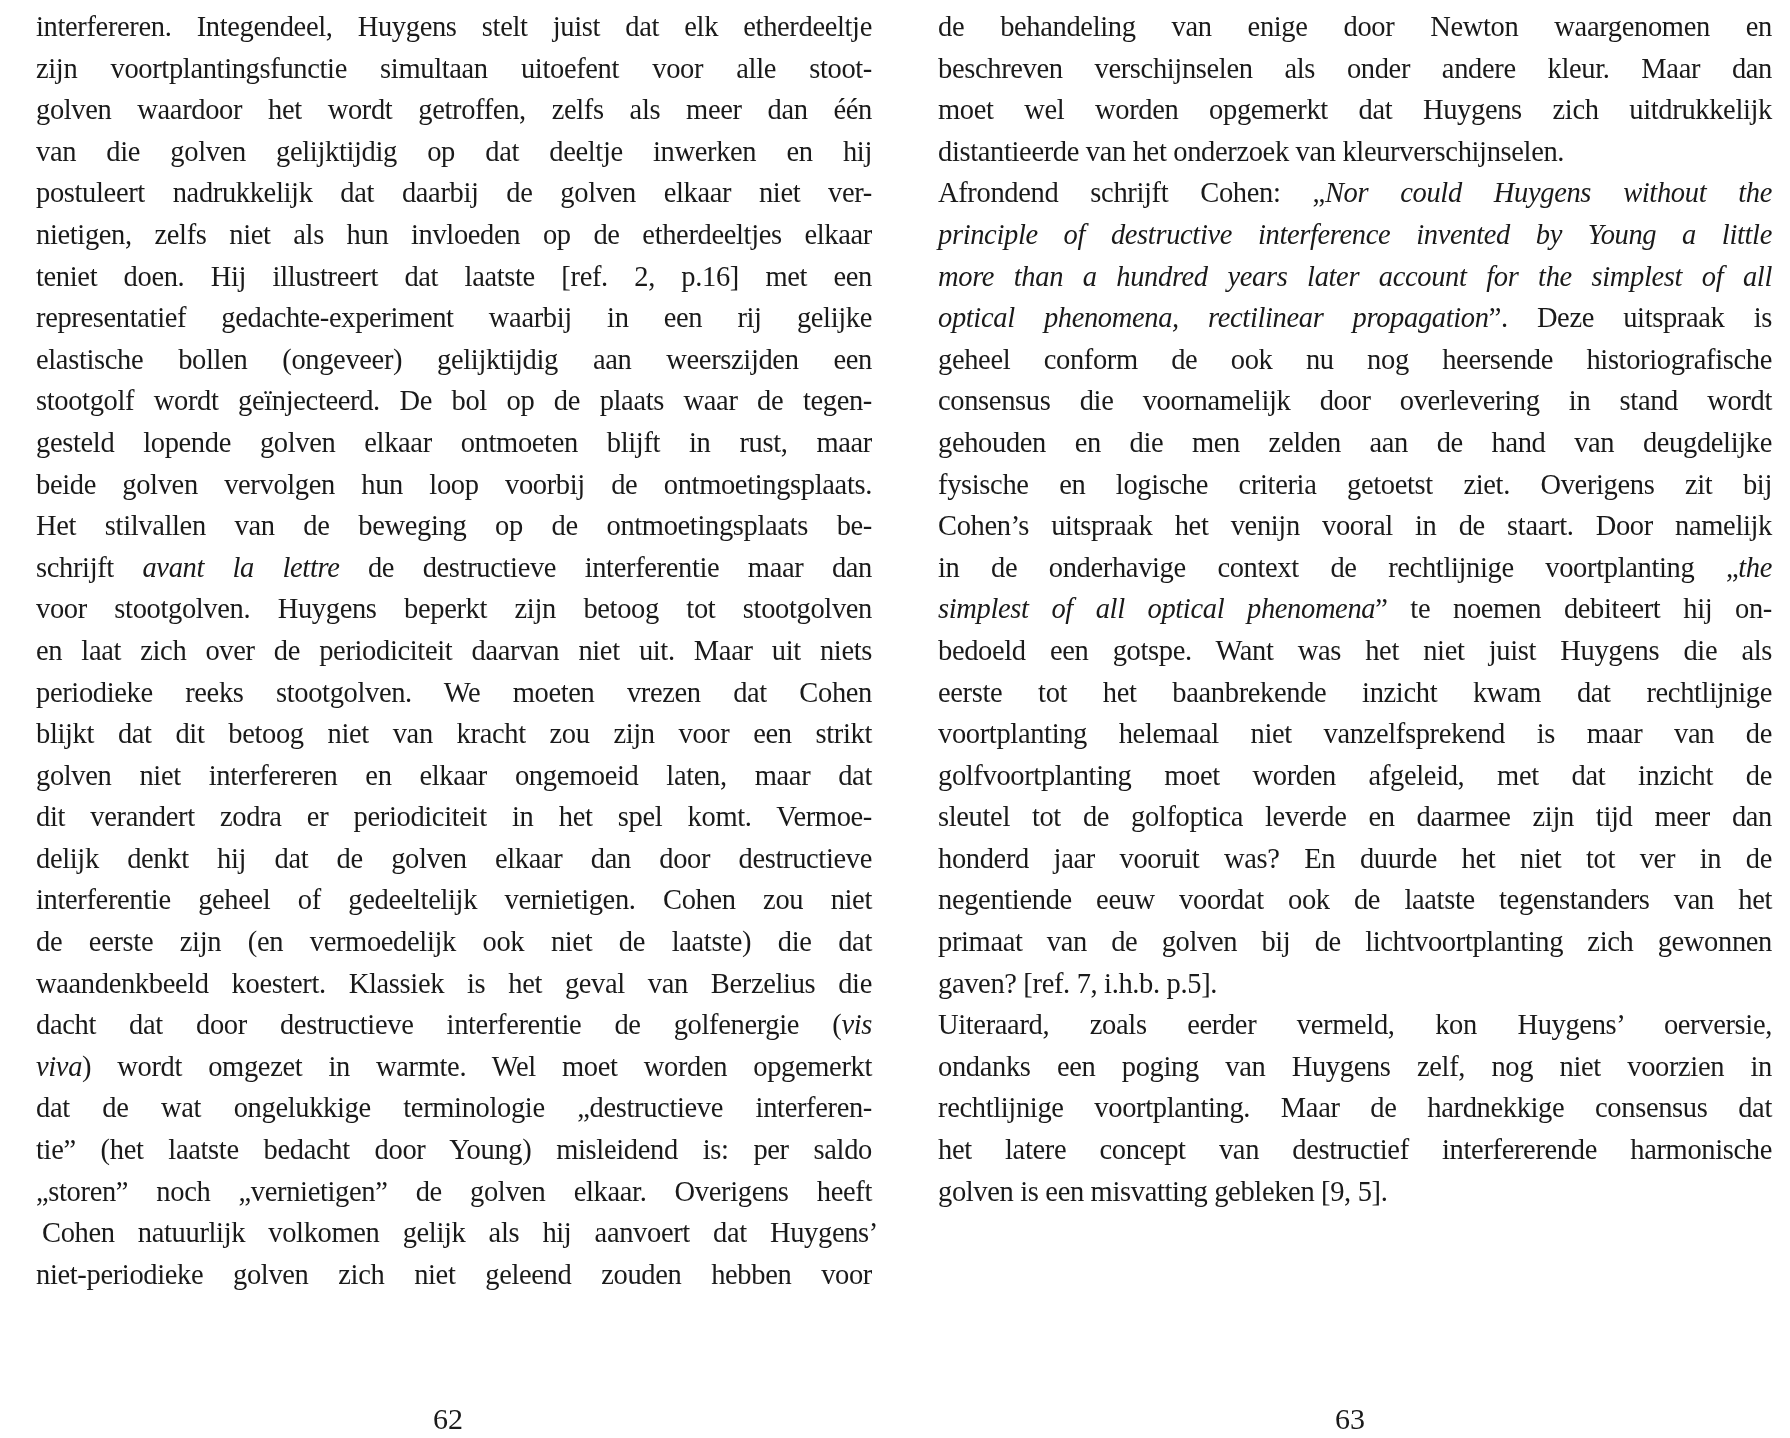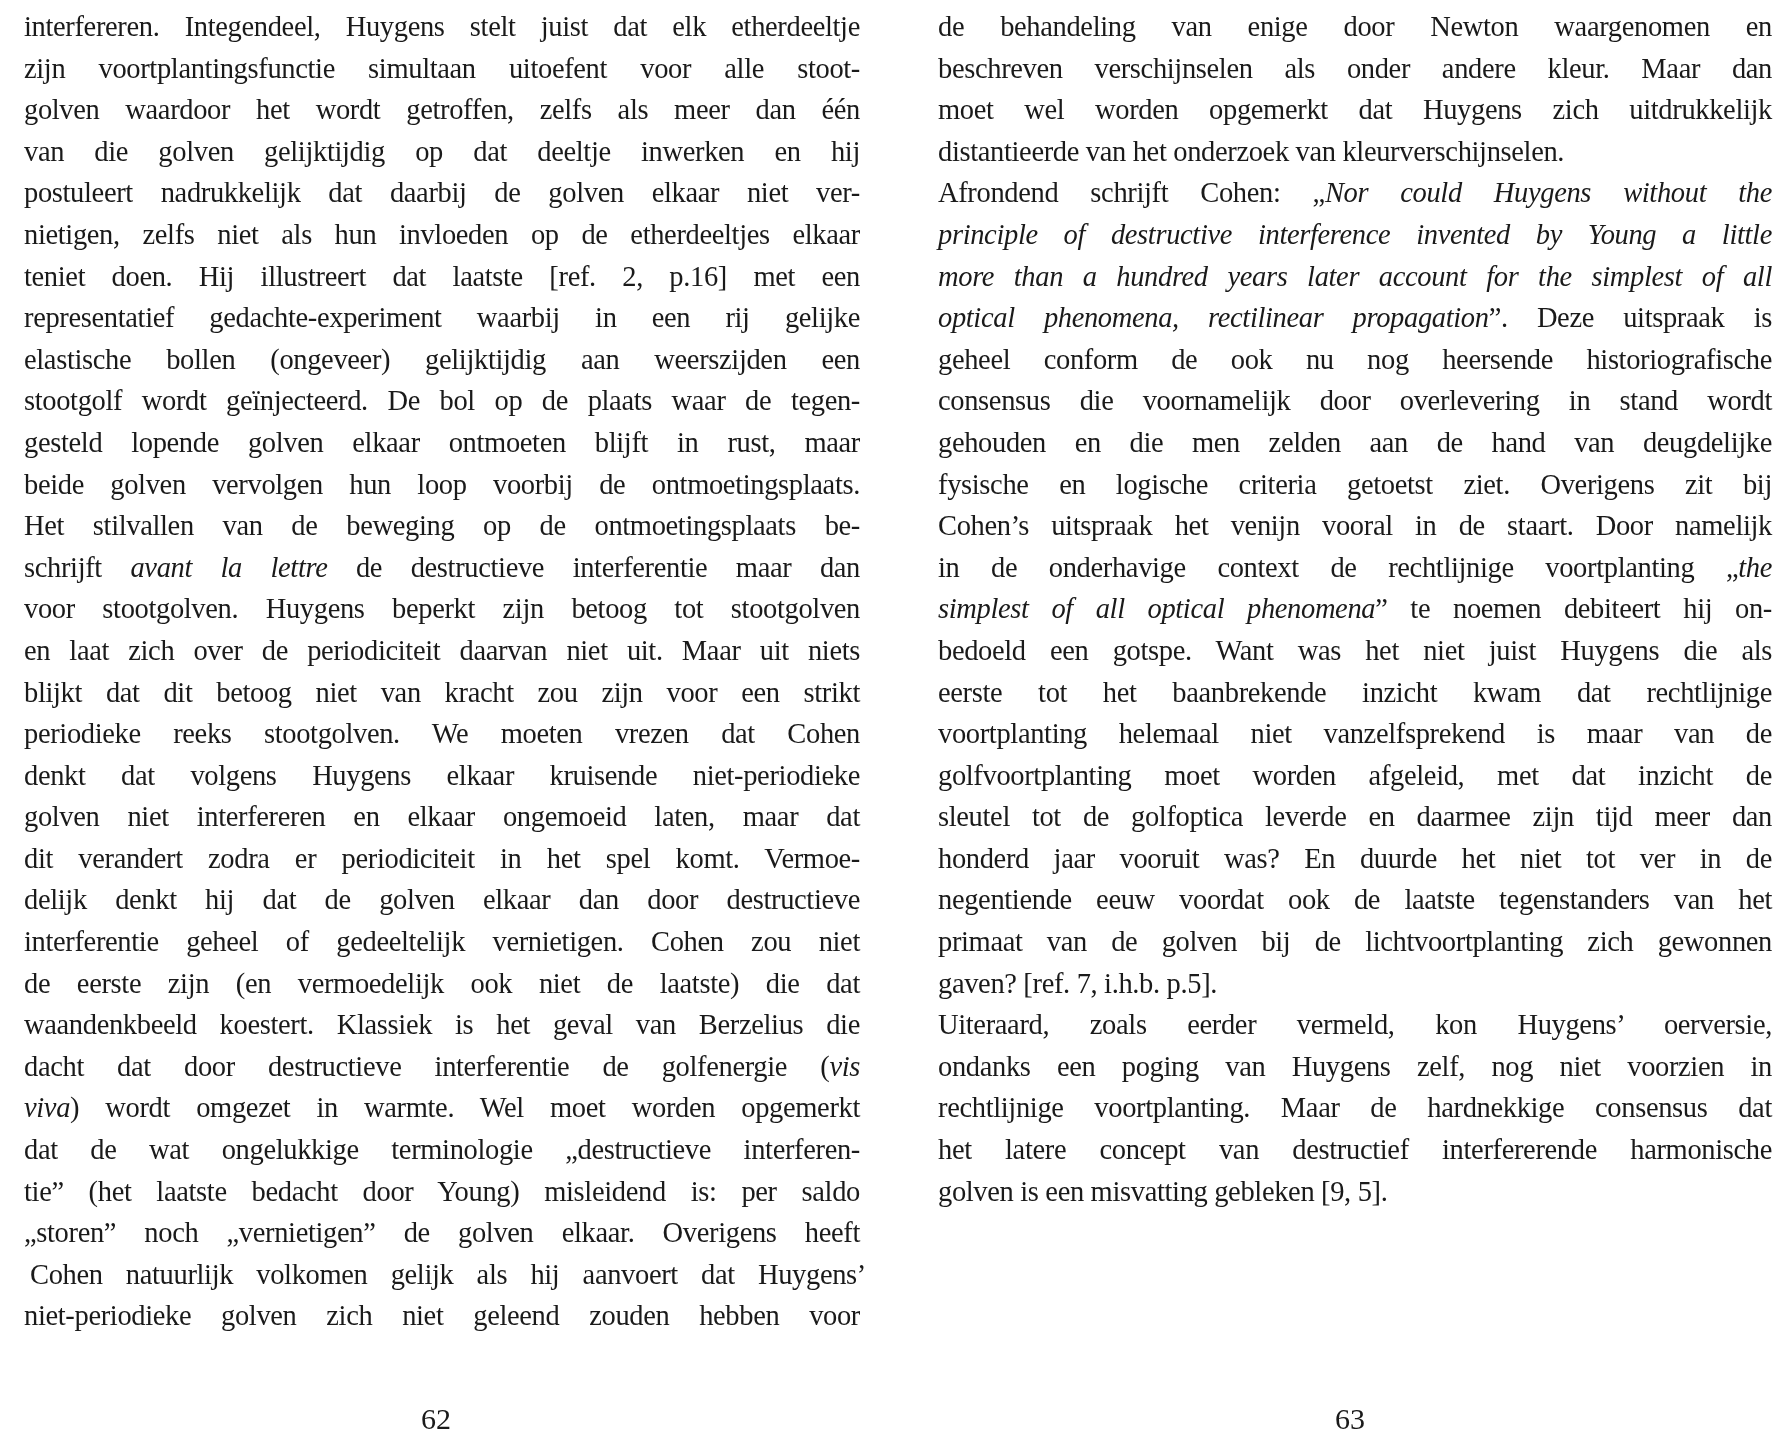--- a/index.html
+++ b/index.html
@@ -13,21 +13,21 @@
       position: relative;
       overflow: hidden;
       color: #1a1a1a;
       font-family: "Liberation Serif", "DejaVu Serif", serif;
     }
     .page {
       position: absolute;
       top: 0;
       height: 1438px;
     }
-    .page-left { left: 4px; width: 895px; }
+    .page-left { left: 16px; width: 895px; }
     .page-right { left: 895px; width: 895px; }
     .column {
       position: absolute;
       top: 6px;
       width: 836px;
     }
     .page-left .column { left: 20px; }
     .page-right .column { left: 43px; width: 834px; }
     .line {
       font-size: 28.5px;
@@ -68,23 +68,22 @@
       <div class="line" style="display: block; text-align: justify; text-align-last: justify; width: 836px;"><span>teniet doen. Hij illustreert dat laatste [ref. 2, p.16] met een</span></div>
       <div class="line" style="display: block; text-align: justify; text-align-last: justify; width: 836px;"><span>representatief gedachte-experiment waarbij in een rij gelijke</span></div>
       <div class="line" style="display: block; text-align: justify; text-align-last: justify; width: 836px;"><span>elastische bollen (ongeveer) gelijktijdig aan weerszijden een</span></div>
       <div class="line" style="display: block; text-align: justify; text-align-last: justify; width: 836px;"><span>stootgolf wordt geïnjecteerd. De bol op de plaats waar de tegen-</span></div>
       <div class="line" style="display: block; text-align: justify; text-align-last: justify; width: 836px;"><span>gesteld lopende golven elkaar ontmoeten blijft in rust, maar</span></div>
       <div class="line" style="display: block; text-align: justify; text-align-last: justify; width: 836px;"><span>beide golven vervolgen hun loop voorbij de ontmoetingsplaats.</span></div>
       <div class="line" style="display: block; text-align: justify; text-align-last: justify; width: 836px;"><span>Het stilvallen van de beweging op de ontmoetingsplaats be-</span></div>
       <div class="line" style="display: block; text-align: justify; text-align-last: justify; width: 836px;"><span>schrijft </span><em>avant la lettre</em><span> de destructieve interferentie maar dan</span></div>
       <div class="line" style="display: block; text-align: justify; text-align-last: justify; width: 836px;"><span>voor stootgolven. Huygens beperkt zijn betoog tot stootgolven</span></div>
       <div class="line" style="display: block; text-align: justify; text-align-last: justify; width: 836px;"><span>en laat zich over de periodiciteit daarvan niet uit. Maar uit niets</span></div>
+      <div class="line" style="display: block; text-align: justify; text-align-last: justify; width: 836px;"><span>periodieke reeks stootgolven. We moeten vrezen dat Cohen</span></div>
       <div class="line" style="display: block; text-align: justify; text-align-last: justify; width: 836px;"><span>blijkt dat dit betoog niet van kracht zou zijn voor een strikt</span></div>
-      <div class="line" style="display: block; text-align: justify; text-align-last: justify; width: 836px;"><span>periodieke reeks stootgolven. We moeten vrezen dat Cohen</span></div>
-      <div class="line" style="display: block; text-align: justify; text-align-last: justify; width: 836px;"><span>denkt dat volgens Huygens elkaar kruisende niet-periodieke</span></div>
       <div class="line" style="display: block; text-align: justify; text-align-last: justify; width: 836px;"><span>golven niet interfereren en elkaar ongemoeid laten, maar dat</span></div>
       <div class="line" style="display: block; text-align: justify; text-align-last: justify; width: 836px;"><span>dit verandert zodra er periodiciteit in het spel komt. Vermoe-</span></div>
       <div class="line" style="display: block; text-align: justify; text-align-last: justify; width: 836px;"><span>delijk denkt hij dat de golven elkaar dan door destructieve</span></div>
       <div class="line" style="display: block; text-align: justify; text-align-last: justify; width: 836px;"><span>interferentie geheel of gedeeltelijk vernietigen. Cohen zou niet</span></div>
       <div class="line" style="display: block; text-align: justify; text-align-last: justify; width: 836px;"><span>de eerste zijn (en vermoedelijk ook niet de laatste) die dat</span></div>
       <div class="line" style="display: block; text-align: justify; text-align-last: justify; width: 836px;"><span>waandenkbeeld koestert. Klassiek is het geval van Berzelius die</span></div>
       <div class="line" style="display: block; text-align: justify; text-align-last: justify; width: 836px;"><span>dacht dat door destructieve interferentie de golfenergie (</span><em>vis</em></div>
       <div class="line" style="display: block; text-align: justify; text-align-last: justify; width: 836px;"><em>viva</em><span>) wordt omgezet in warmte. Wel moet worden opgemerkt</span></div>
       <div class="line" style="display: block; text-align: justify; text-align-last: justify; width: 836px;"><span>dat de wat ongelukkige terminologie „destructieve interferen-</span></div>
       <div class="line" style="display: block; text-align: justify; text-align-last: justify; width: 836px;"><span>tie” (het laatste bedacht door Young) misleidend is: per saldo</span></div>

